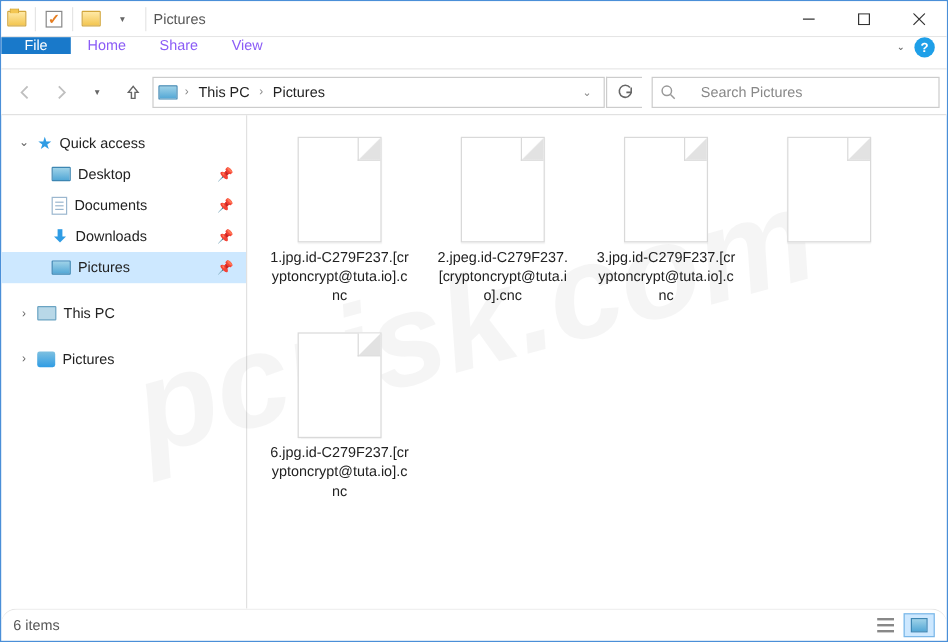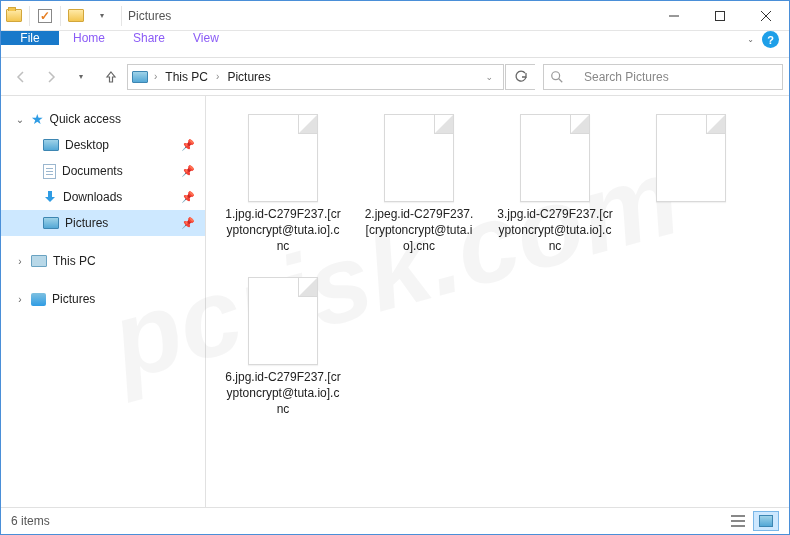--- a/index.html
+++ b/index.html
@@ -64,21 +64,21 @@
 .pin { margin-left:auto; margin-right:10px; color:#888; font-size:11px; }
 
 .content { flex:1; padding:18px 8px 8px 18px; overflow:auto; }
 .files { display:flex; flex-wrap:wrap; gap:22px 18px; }
 .file { width:118px; display:flex; flex-direction:column; align-items:center; text-align:center; gap:4px; }
 .file-thumb { width:70px; height:88px; background:#fff; border:1px solid #d9d9d9; position:relative; box-shadow:0 1px 1px rgba(0,0,0,0.05);}
 .file-thumb::before{content:"";position:absolute;top:0;right:0;width:18px;height:18px;background:linear-gradient(135deg,#fff 48%,#e2e2e2 52%);border-left:1px solid #d9d9d9;border-bottom:1px solid #d9d9d9;}
 .file-name { font-size:12px; color:#222; line-height:1.35; word-break:break-all; }
 
 
-.status { height:27px; border-top:1px solid #e1e1e1; display:flex; align-items:center; padding:0 10px; color:#555; }
+.status { height:27px; border-top:1px solid #e1e1e1; display:flex; align-items:center; padding:0 10px; color:#555;border-radius:13px; }
 .status-right { margin-left:auto; display:flex; gap:2px; }
 .view-btn { width:26px; height:20px; border:1px solid transparent; display:flex; align-items:center; justify-content:center; }
 .view-btn.active { border-color:#7ab7e8; background:#cde8ff; }
 .vdet { width:14px; height:12px; position:relative; }
 .vdet::before{content:"";position:absolute;left:0;top:0;width:14px;height:2px;background:#888;box-shadow:0 5px 0 #888,0 10px 0 #888;}
 .vthumb { width:14px; height:12px; background:linear-gradient(#9ed2e8,#54a8d6); border:1px solid #3d86b2; }
 </style>
 </head>
 <body>
 

